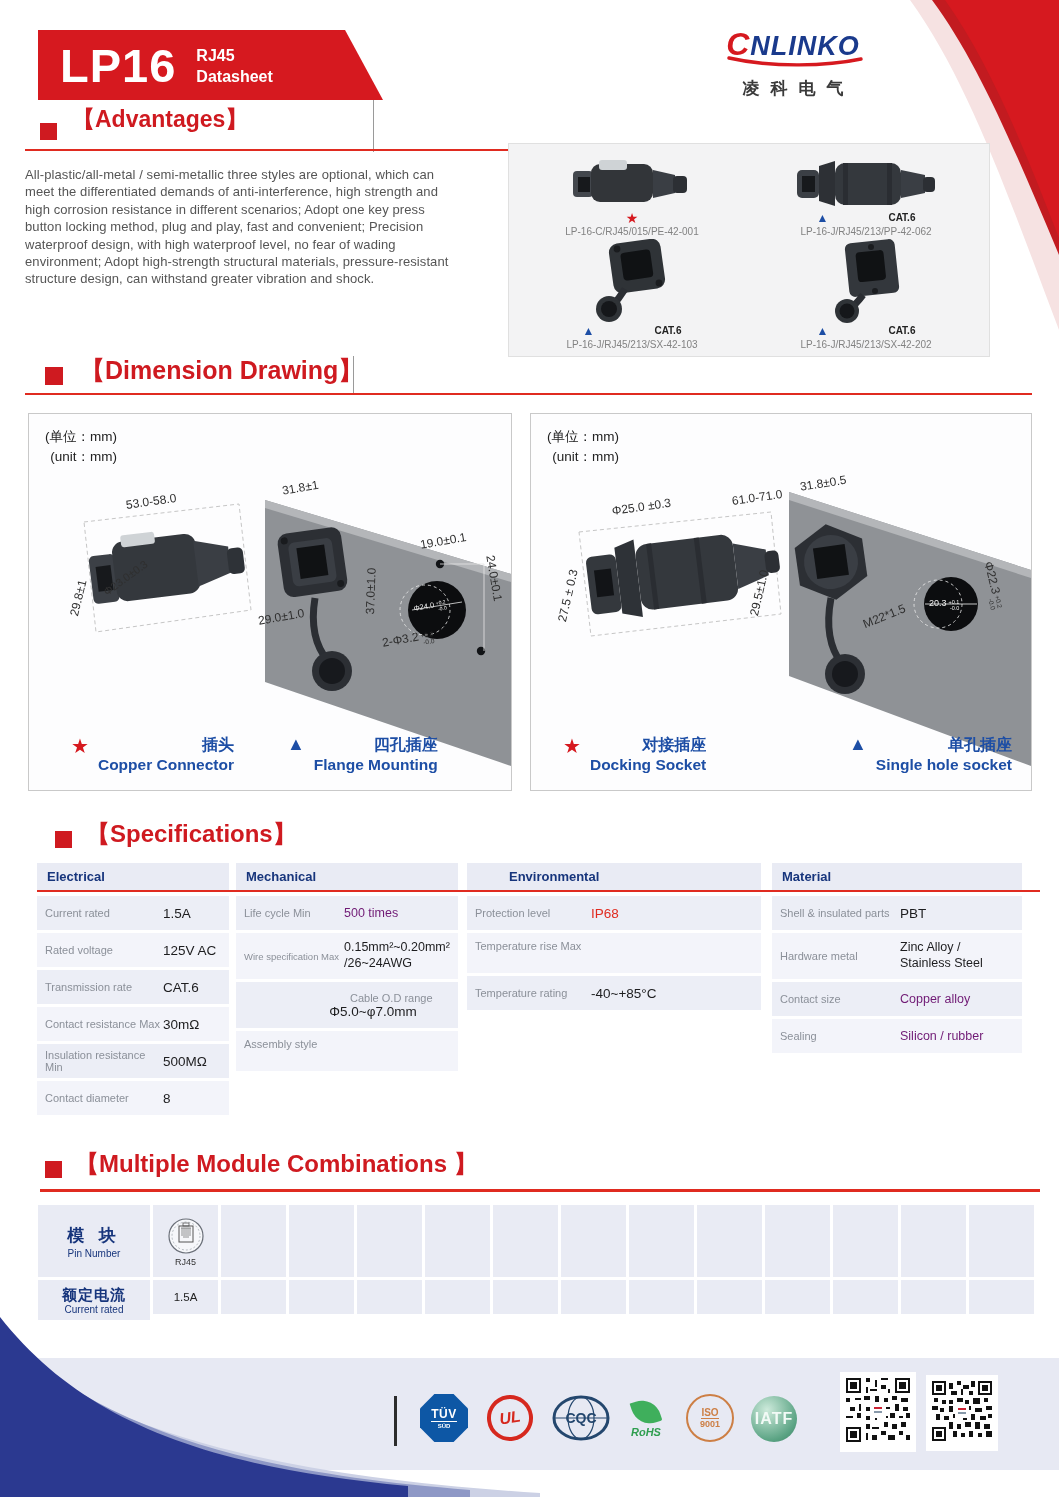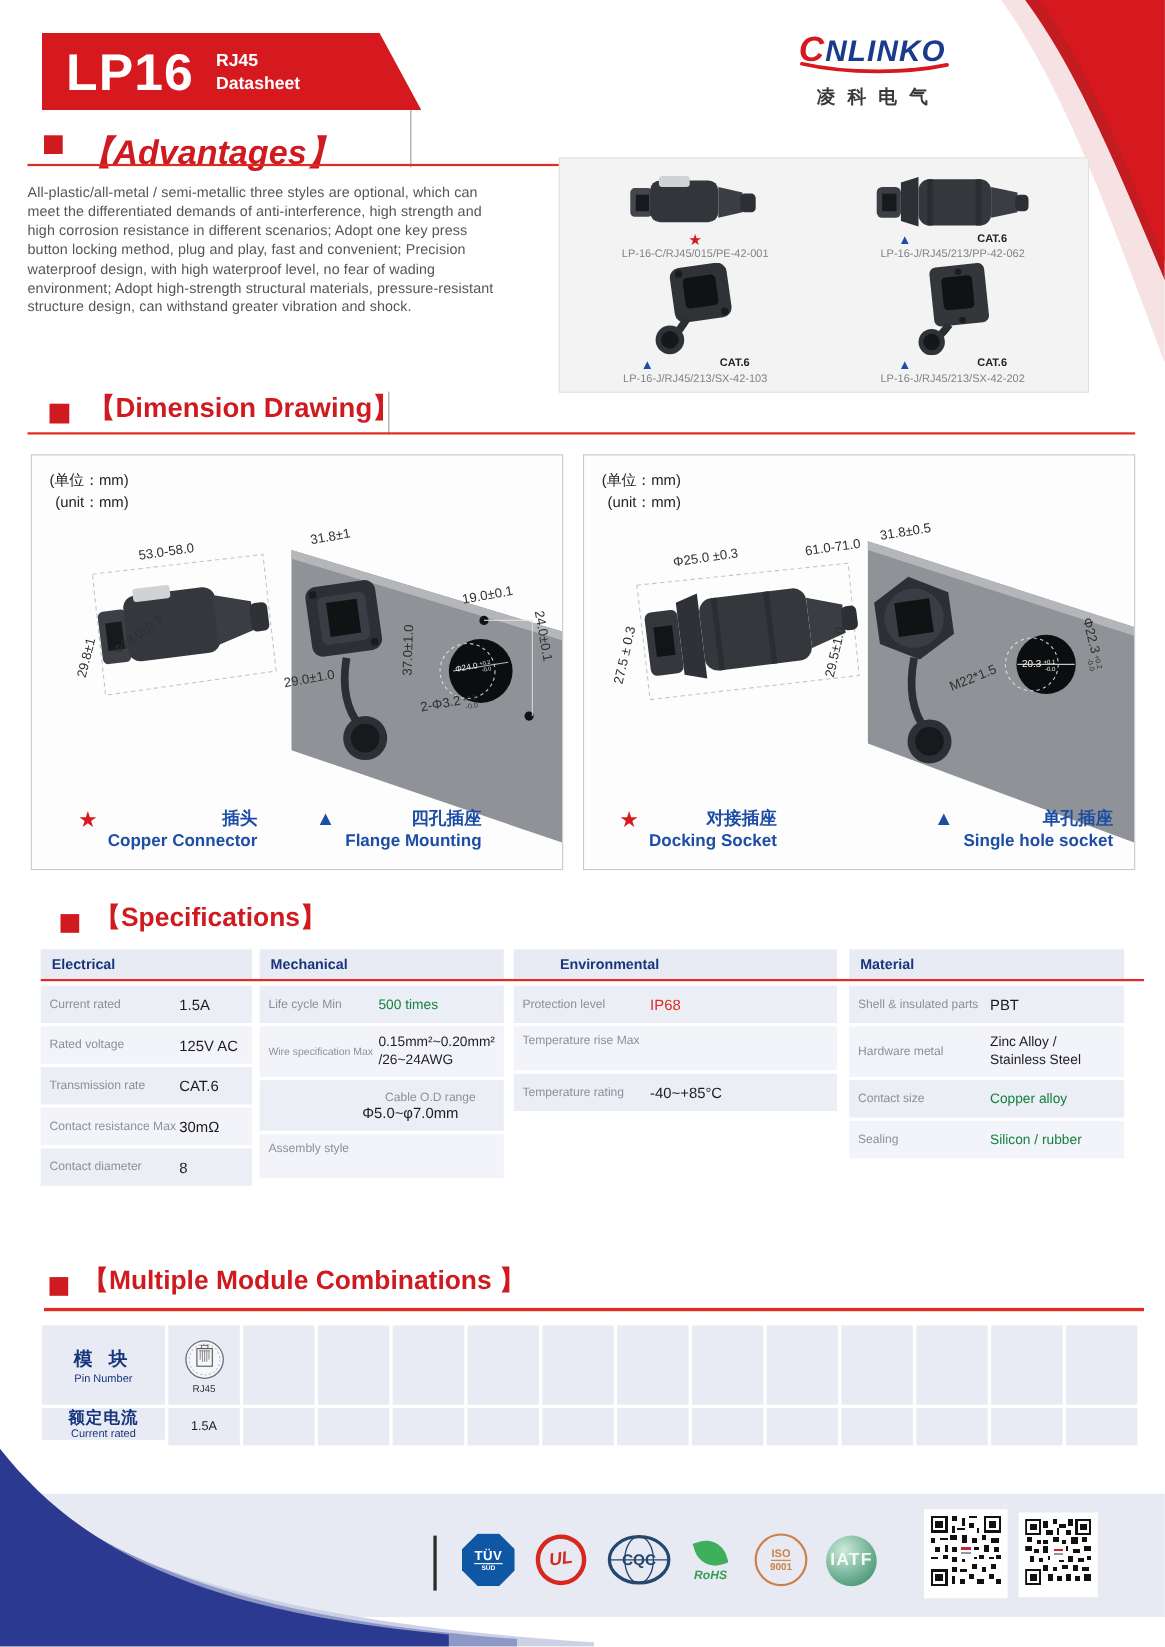--- a/index.html
+++ b/index.html
@@ -52,21 +52,21 @@
   .legend-en{font-size:15.5px;font-weight:bold;color:#1d4ea5;line-height:1.25;}
 
   
   .spec-h{position:absolute;top:863px;height:27px;background:#e9ebf4;color:#17357c;font-size:13px;
           font-weight:bold;padding:6px 0 0 10px;box-sizing:border-box;}
   .spec-col{position:absolute;top:896px;display:flex;flex-direction:column;gap:3px;}
   .srow{display:flex;align-items:center;padding:0 8px;box-sizing:border-box;min-height:34px;background:#eceef6;}
   .srow:nth-child(even){background:#f3f4fa;}
   .sl{font-size:11px;color:#8b9099;flex:0 0 auto;}
   .sv{font-size:13.5px;color:#1d1d1f;}
-  .sv.gray{color:#15803d;font-size:12.5px;}
+  .sv.gray{color:#701a75;font-size:12.5px;}
   .sv.red{color:#e02b20;}
   .c1 .sl{width:118px;} .c2 .sl{width:100px;} .c3 .sl{width:116px;} .c4 .sl{width:120px;}
   .srow.tall{min-height:46px;}
   .srow.stack{flex-direction:column;align-items:flex-end;justify-content:center;}
   .srow.stack .sv{align-self:center;margin-left:52px;}
   .srow.labelonly{align-items:flex-start;padding-top:7px;min-height:40px;}
   .sv.small{font-size:12.5px;line-height:1.25;}
 
   
   .mod-label{position:absolute;left:38px;width:112px;background:#e9ebf4;display:flex;flex-direction:column;
@@ -128,21 +128,21 @@
     <div class="brand-row">
       <span class="brand-c">C</span><span>NLINKO</span>
     </div>
     <svg class="brand-swoosh" width="140" height="12" viewBox="0 0 140 12">
       <path d="M6,2 C50,12 105,10 138,3" stroke="#d6191f" stroke-width="3.4" fill="none" stroke-linecap="round"></path>
     </svg>
     <div class="brand-cn">凌科电气</div>
   </div>
 
   <div class="bullet" style="left:40px;top:123px;width:17px;height:17px;"></div>
-  <div class="sec-title" style="left:72px;top:118px;font-size:31px;font-style:italic;">【Advantages】</div>
+  <div class="sec-title" style="left:72px;top:104px;font-size:23px;">【Advantages】</div>
   <div class="redline" style="left:25px;top:149px;width:622px;height:2px;"></div>
   <div class="adv-body">All-plastic/all-metal / semi-metallic three styles are optional, which can meet the differentiated demands of anti-interference, high strength and high corrosion resistance in different scenarios; Adopt one key press button locking method, plug and play, fast and convenient; Precision waterproof design, with high waterproof level, no fear of wading environment; Adopt high-strength structural materials, pressure-resistant structure design, can withstand greater vibration and shock.</div>
 
   <div class="prod-panel">
     <div class="prod-cell">
       <svg width="126" height="54" viewBox="0 0 126 54">
         <rect x="4" y="15" width="20" height="26" rx="4" fill="#43474d"></rect>
           <rect x="9" y="21" width="12" height="15" fill="#17191c"></rect>
         <rect x="22" y="8" width="62" height="38" rx="9" fill="#323539"></rect>
           <rect x="30" y="4" width="28" height="10" rx="3" fill="#cfd3d6"></rect>
@@ -353,20 +353,24 @@
       </div>
     <div class="srow">
         <span class="sl">Transmission rate</span>
         <span class="sv">CAT.6</span>
       </div>
     <div class="srow">
         <span class="sl">Contact resistance Max</span>
         <span class="sv">30mΩ</span>
       </div>
     <div class="srow">
+        <span class="sl">Insulation resistance Min</span>
+        <span class="sv">500MΩ</span>
+      </div>
+    <div class="srow">
         <span class="sl">Contact diameter</span>
         <span class="sv">8</span>
       </div>
   </div>
 
   <div class="spec-col c2" style="left:236px;width:222px;">
     <div class="srow">
         <span class="sl">Life cycle  Min</span>
         <span class="sv gray">500 times</span>
       </div>
@@ -444,21 +448,21 @@
     <div class="mod-cell"></div>
     <div class="mod-cell"></div>
     <div class="mod-cell"></div>
     <div class="mod-cell"></div>
     <div class="mod-cell"></div>
     <div class="mod-cell"></div>
     <div class="mod-cell"></div>
     <div class="mod-cell"></div>
   </div>
 
-  <div class="mod-label" style="top:1280px;height:29px;">
+  <div class="mod-label" style="top:1280px;height:40px;">
     <span class="mod-cn2">额定电流</span>
     <span class="mod-en" style="margin-top:-1px;">Current rated</span>
   </div>
   <div class="mod-row" style="top:1280px;height:34px;">
     <div class="mod-cell">
       <span class="mod-val">1.5A</span>
     </div>
     <div class="mod-cell"></div>
     <div class="mod-cell"></div>
     <div class="mod-cell"></div>

